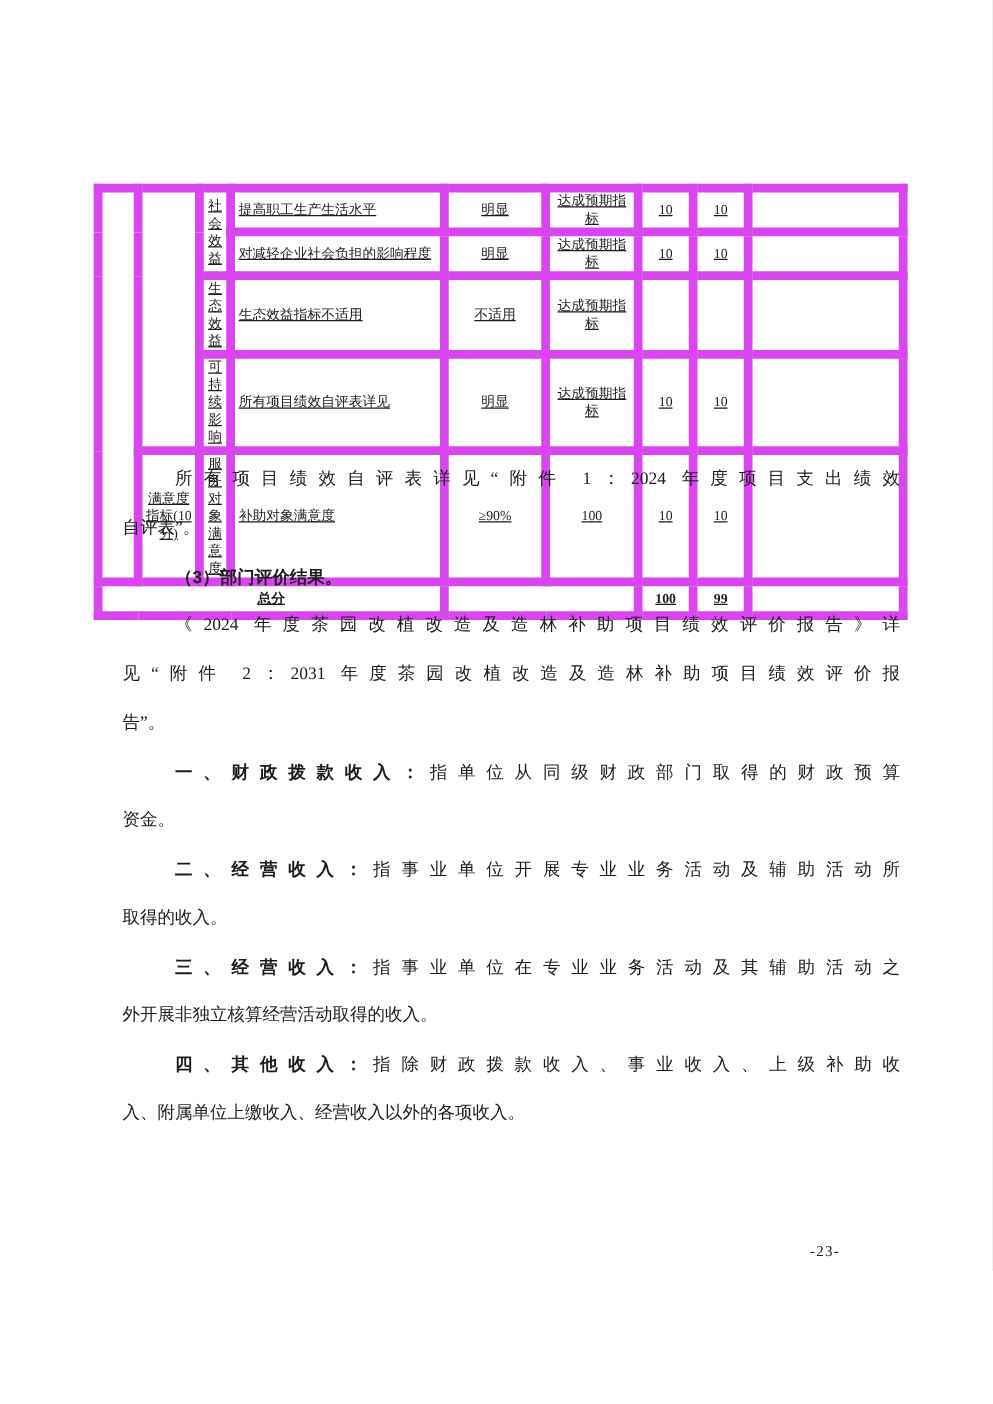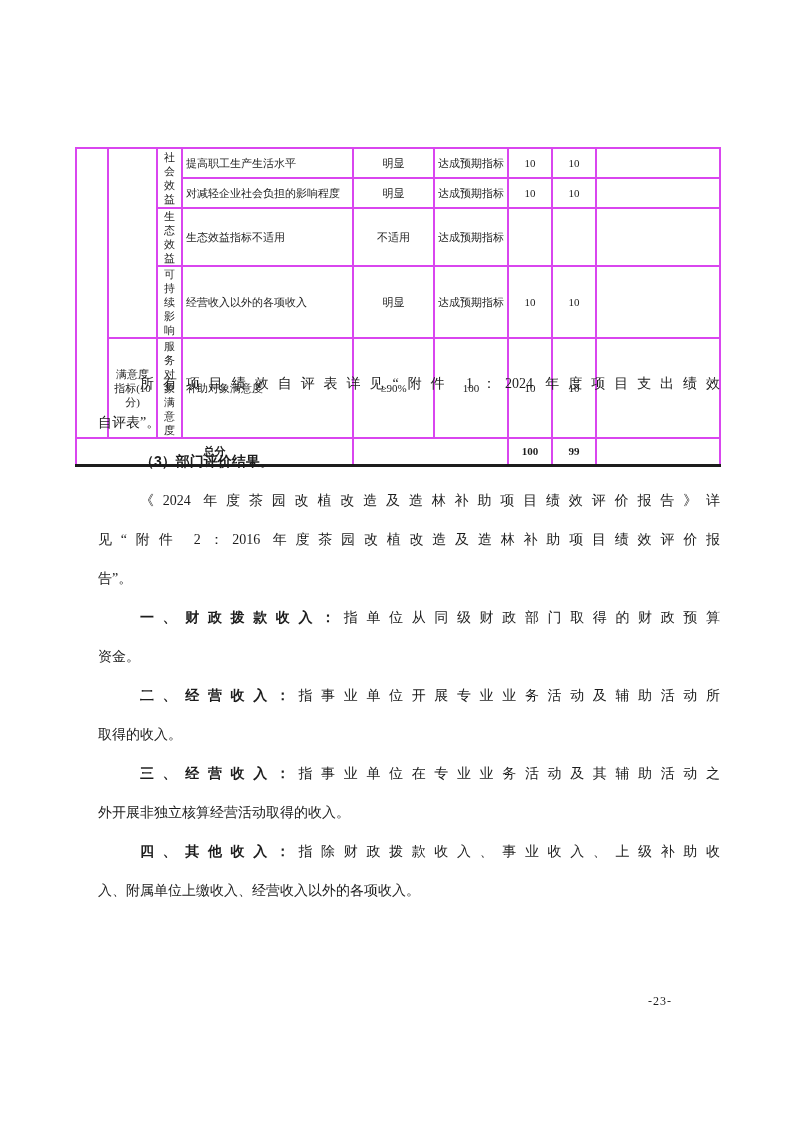--- a/index.html
+++ b/index.html
@@ -24,26 +24,27 @@
     border-collapse: collapse;
     table-layout: fixed;
     font-size: 11px;
     line-height: 14px;
     color: #1c1c1c;
     border: 2px solid #1c1c1c;
     border-top-width: 1px;
     border-bottom-width: 3px;
   }
   table.selfeval td {
-    border: 2px solid #d946ef;
+    border: 7px solid #d946ef;
     padding: 0 2px;
     text-align: center;
     vertical-align: middle;
     word-break: break-all;
     overflow: hidden;
+    text-decoration: underline;
   }
   table.selfeval td.name { text-align: left; padding-left: 3px; }
   tr.r1 { height: 30px; }
   tr.r2 { height: 30px; padding-left: 10px; }
   tr.r3 { height: 31px; }
   tr.r4 { height: 46px; }
   tr.r5 { height: 57px; }
   tr.r6 { height: 27px; padding-left: 28px; }
   .bold { font-weight: bold; }
   .hei  { font-family: "Liberation Sans", "DejaVu Sans", sans-serif; font-weight: bold; }
@@ -112,21 +113,21 @@
       <td>生态效益</td>
       <td class="name">生态效益指标不适用</td>
       <td>不适用</td>
       <td>达成预期指标</td>
       <td></td>
       <td></td>
       <td></td>
     </tr>
     <tr class="r4">
       <td>可持续影响</td>
-      <td class="name">经营收入以外的各项收入</td>
+      <td class="name">所有项目绩效自评表详见</td>
       <td>明显</td>
       <td>达成预期指标</td>
       <td>10</td>
       <td>10</td>
       <td></td>
     </tr>
     <tr class="r5">
       <td>满意度指标(10 分)</td>
       <td>服务对象满意度</td>
       <td class="name">补助对象满意度</td>
@@ -150,21 +151,21 @@
 
     <div class="para">
       <div class="tline fill indent">所有项目绩效自评表详见“附件 1：2024 年度项目支出绩效</div>
       <div class="tline">自评表”。</div>
     </div>
 
     <div class="tline hei indent">（3）部门评价结果。</div>
 
     <div class="para">
       <div class="tline fill indent">《2024 年度茶园改植改造及造林补助项目绩效评价报告》详</div>
-      <div class="tline fill">见“附件 2：2016 年度茶园改植改造及造林补助项目绩效评价报</div>
+      <div class="tline fill">见“附件 2：2031 年度茶园改植改造及造林补助项目绩效评价报</div>
       <div class="tline">告”。</div>
     </div>
 
 
     <div class="para">
       <div class="tline fill indent"><span class="hei">一、财政拨款收入：</span><span>指单位从同级财政部门取得的财政预算</span></div>
       <div class="tline">资金。</div>
     </div>
 
     <div class="para">

